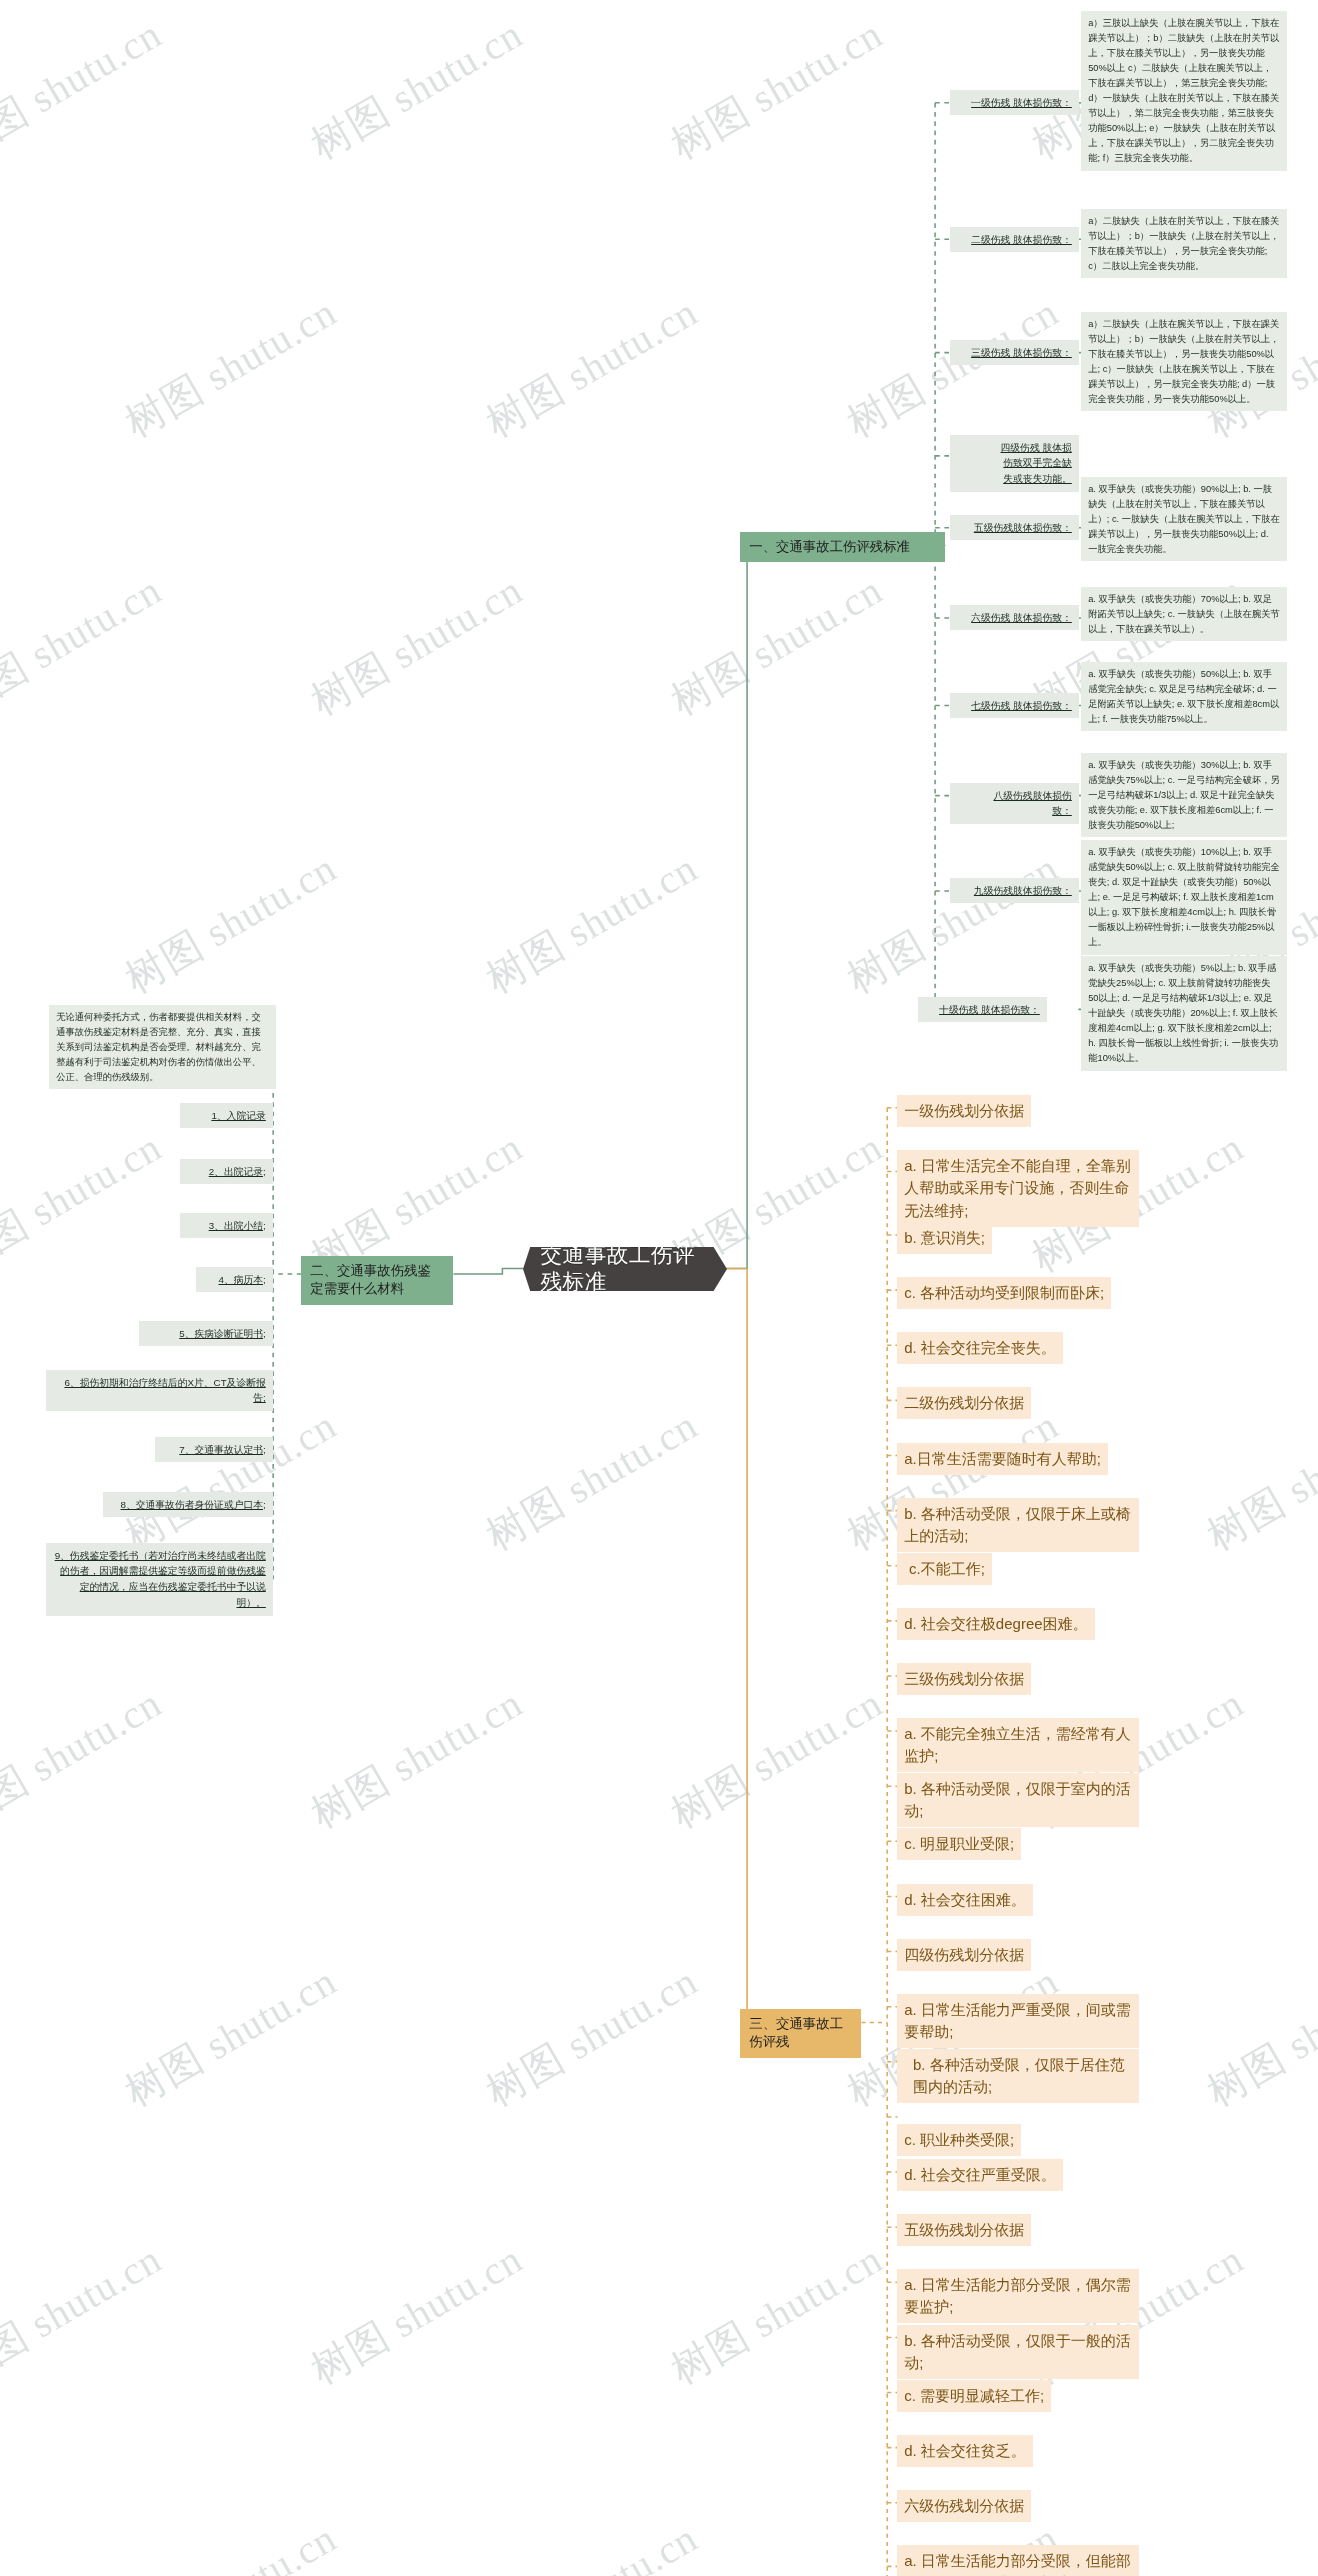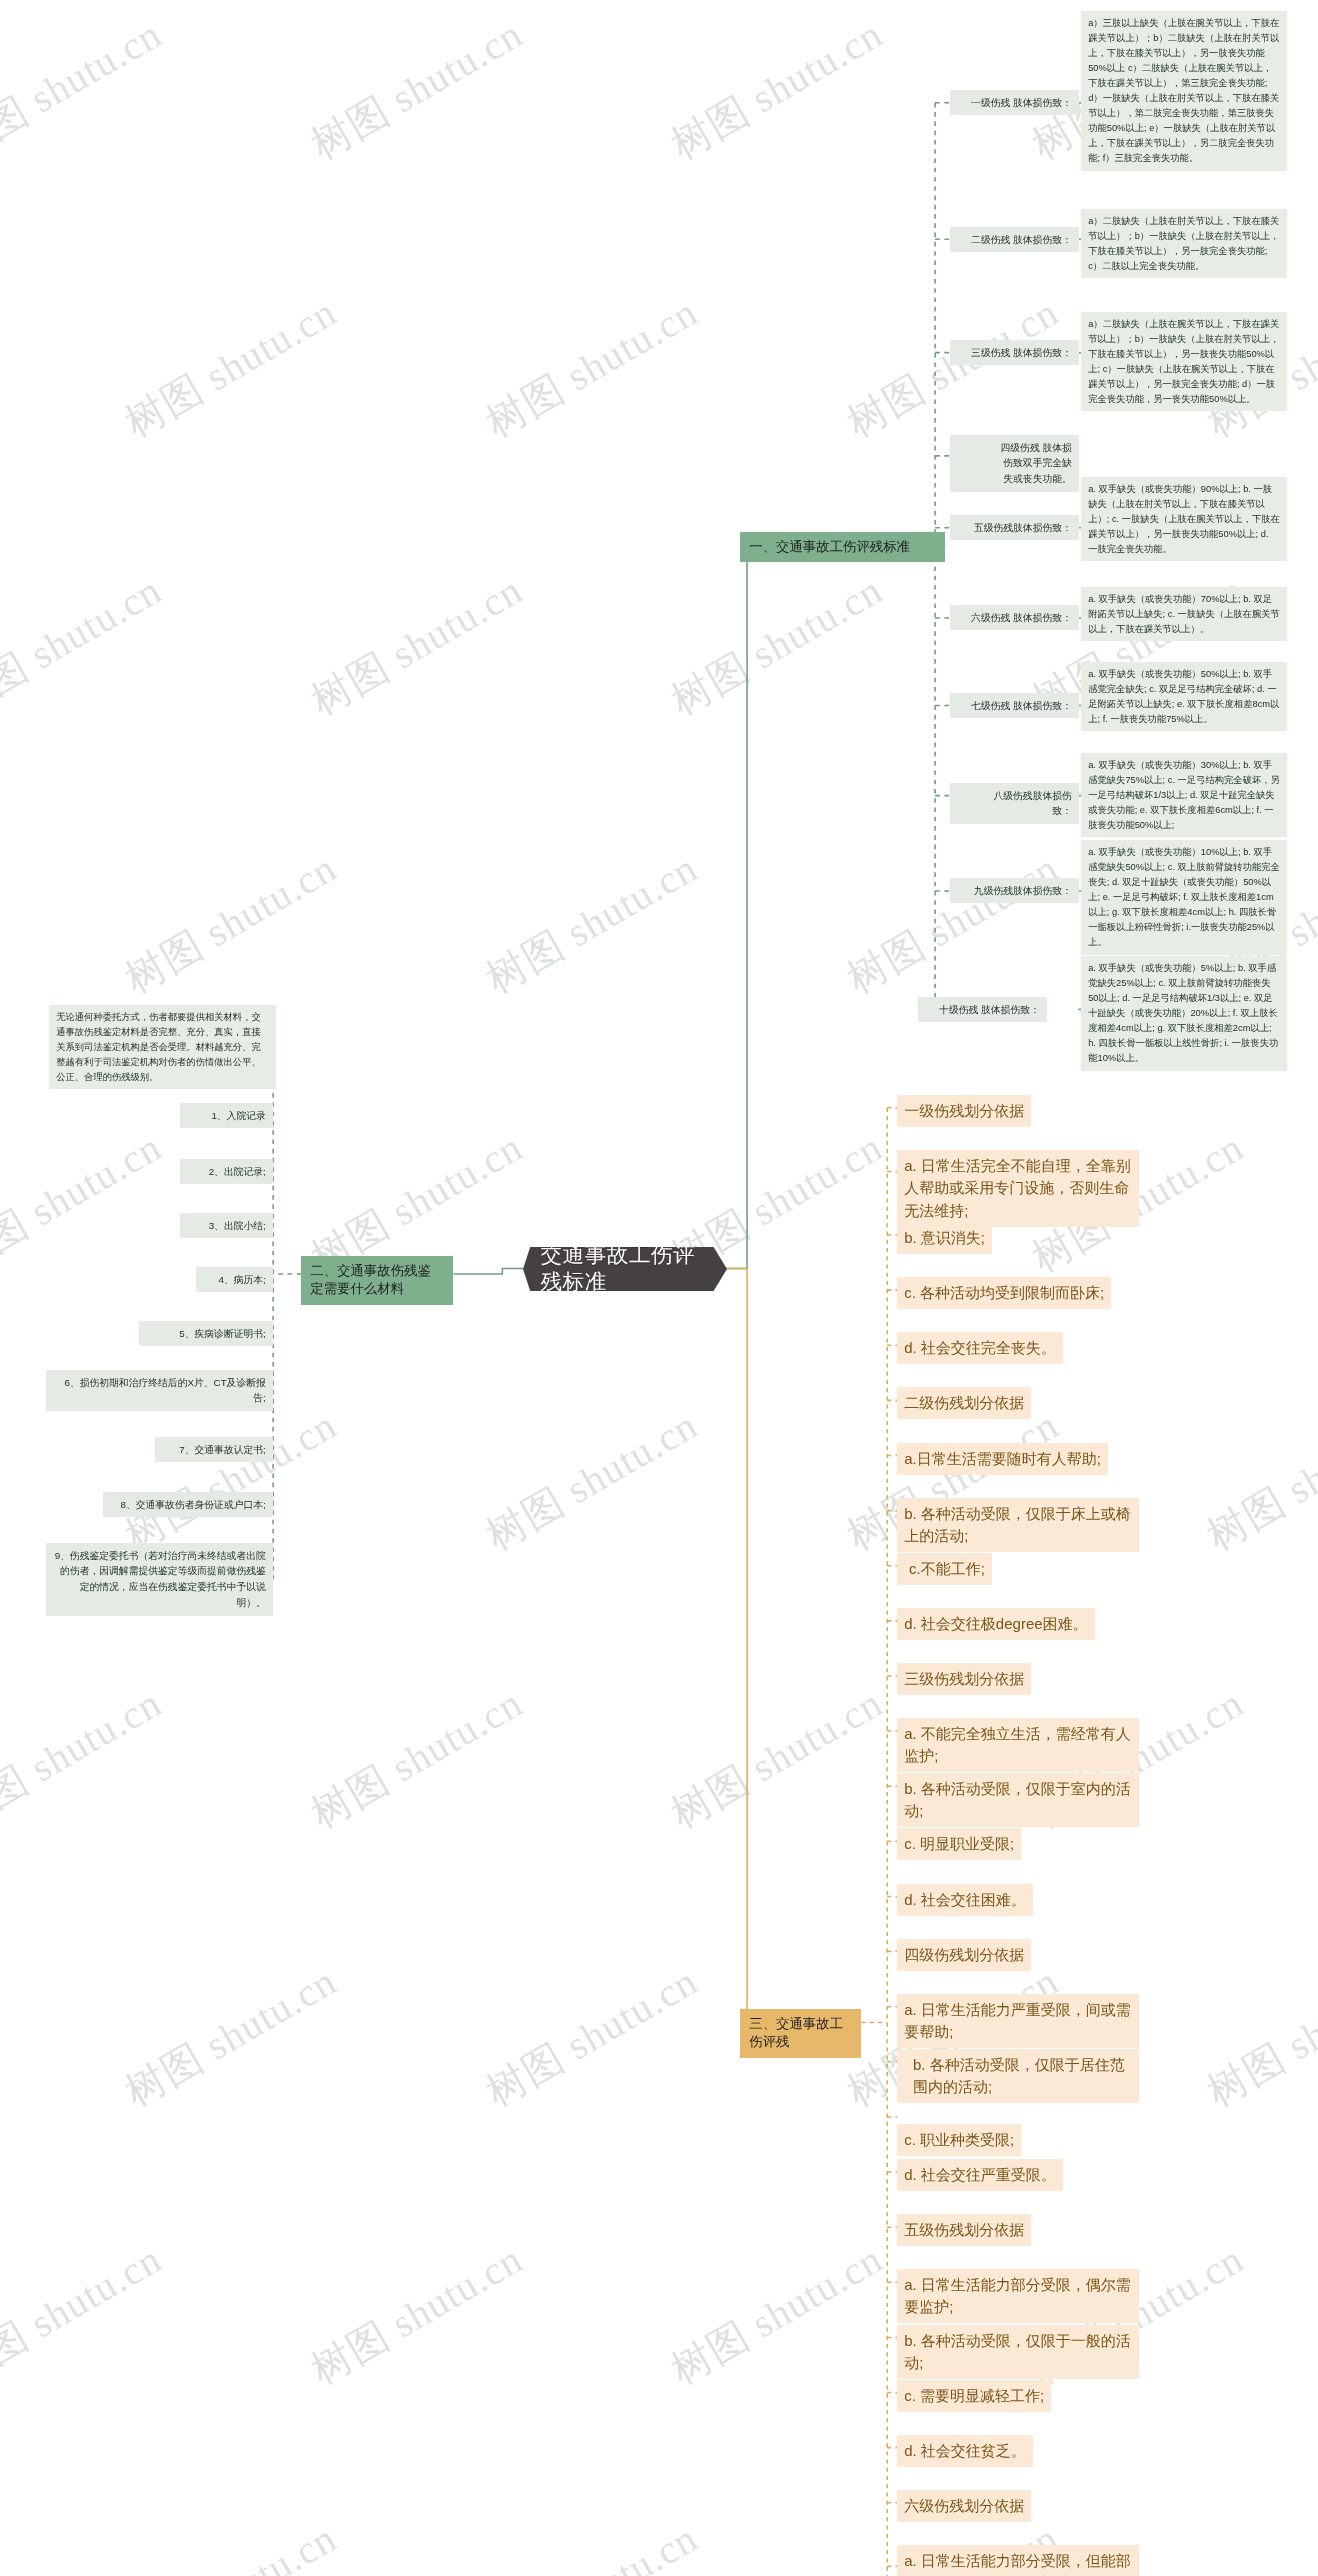--- a/index.html
+++ b/index.html
@@ -29,21 +29,21 @@
   
   .branch{font-size:13.4px;line-height:1.35;padding:6.2px 9.3px;color:#1d1d1d;}
   .branch.green{background:#7fb08e;}
   .branch.orange{background:#e7b86a;}
 
   
   .leaf{font-size:15px;line-height:1.5;padding:4.6px 7.2px;color:#1b2a22;background:#e5ebe4;}
   .leaf.sm{font-size:9.8px;line-height:1.62;}
   .leaf.detail{font-size:9.3px;line-height:1.62;background:#e7ece5;}
   .leaf.orange{background:#fbe9d6;color:#7a5415;}
-  .leaf.right{justify-content:flex-end;text-align:right;}
+  .leaf.right{justify-content:flex-end;text-align:right;text-decoration:underline;}
 </style>
 </head>
 <body>
 
 <div id="wm">
     <div class="wm" style="left: -62px; top: 62px;">树图 shutu.cn</div>
     <div class="wm" style="left: 299px; top: 62px;">树图 shutu.cn</div>
     <div class="wm" style="left: 659px; top: 62px;">树图 shutu.cn</div>
     <div class="wm" style="left: 1020px; top: 62px;">树图 shutu.cn</div>
     <div class="wm" style="left: 113px; top: 340px;">树图 shutu.cn</div>

